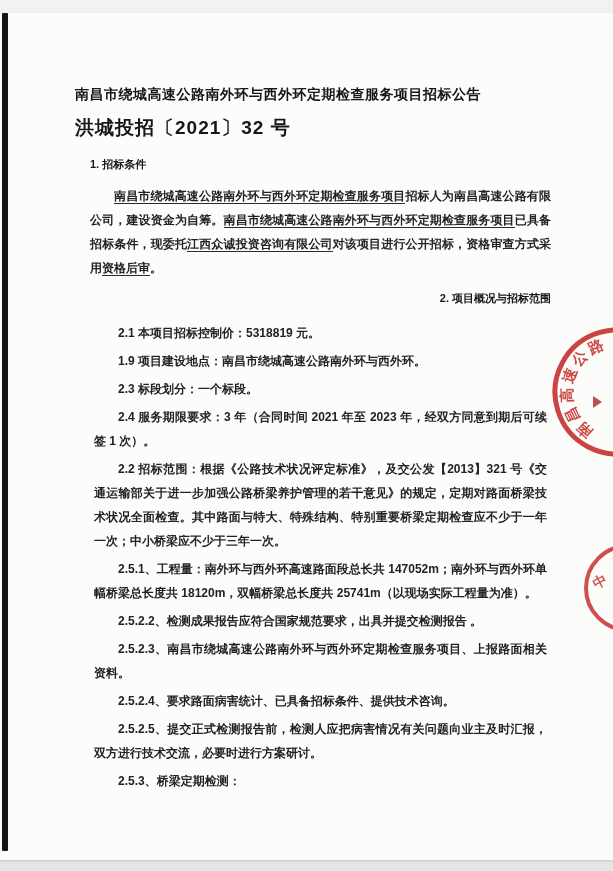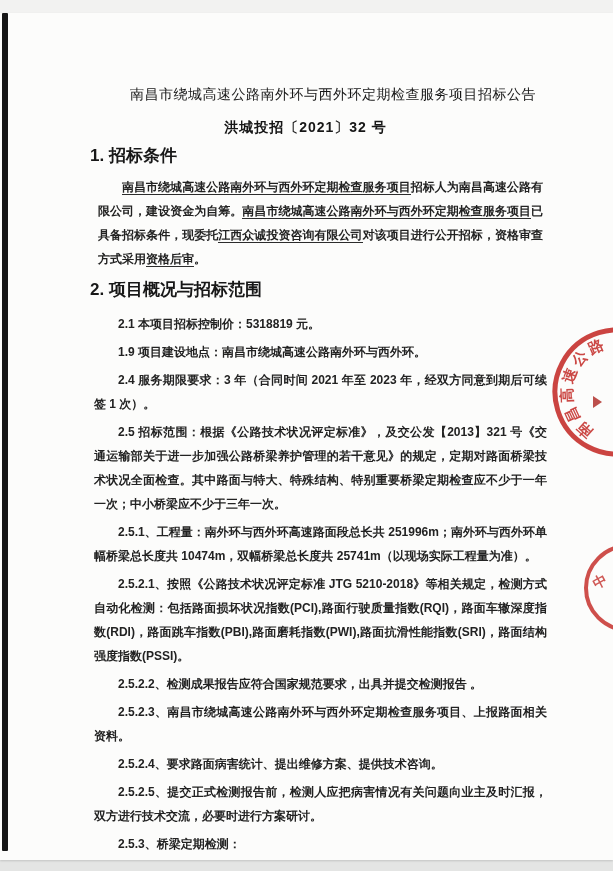--- a/index.html
+++ b/index.html
@@ -19,34 +19,34 @@
   }
   .spine {
     position:absolute; left:2px; top:0; width:6px; height:838px;
     background:#161616; border-radius:1px;
   }
   .content {
     position:relative; padding:71px 62px 0 90px; color:#1e1e1e;
   }
   .center-block { transform:translateX(-15px); }
   h1.doc-title {
-    margin:0; font-size:14px; line-height:21px; font-weight:400;
-    text-align:right; color:#161616; letter-spacing:.5px;
+    margin:0; font-size:14px; line-height:21px; font-weight:700;
+    text-align:left; color:#161616; letter-spacing:.5px;
   }
   .doc-number {
-    margin:12px 0 0; font-size:14px; line-height:21px; font-weight:700;
-    text-align:center; color:#161616; letter-spacing:1px;
+    margin:12px 0 0; font-size:19px; line-height:21px; font-weight:700;
+    text-align:left; color:#161616; letter-spacing:1px;
   }
   h2.sec-heading {
-    margin:8px 0 0; font-size:17px; line-height:19px; font-weight:700;
+    margin:17px 0 0; font-size:11px; line-height:19px; font-weight:700;
     color:#181818;
   }
-  h2.sec-heading.second { margin-top:9px; }
+  h2.sec-heading.second { margin-top:9px;text-align:right; }
   p.body-para {
-    margin:10px 8px 0; font-size:12px; line-height:24px; font-weight:600;
+    margin:10px 0 0; font-size:12px; line-height:24px; font-weight:600;
     text-align:justify; text-indent:24px; color:#222;
   }
   .items { margin-top:13px; }
   .items p.body-para { margin:4px; }
   .u { border-bottom:1.2px solid #2c2c2c; }
   .stamp-svg { position:absolute; overflow:visible; pointer-events:none; }
   #stamp1 { left:538px; top:299px; width:160px; height:170px; }
   #stamp2 { left:578px; top:512px; width:120px; height:110px; }
   .stamp-ring { fill:none; stroke:#c5302c; stroke-width:5; opacity:.9; }
   .stamp-ring.thin { stroke-width:4; opacity:.85; }
@@ -76,27 +76,27 @@
 
     <h2 class="sec-heading">1. 招标条件</h2>
 
     <p class="body-para"><span class="u">南昌市绕城高速公路南外环与西外环定期检查服务项目</span><span>招标人为南昌高速公路有限公司，建设资金为自筹。</span><span class="u">南昌市绕城高速公路南外环与西外环定期检查服务项目</span><span>已具备招标条件，现委托</span><span class="u">江西众诚投资咨询有限公司</span><span>对该项目进行公开招标，资格审查方式采用</span><span class="u">资格后审</span><span>。</span></p>
 
     <h2 class="sec-heading second">2. 项目概况与招标范围</h2>
 
     <div class="items">
       <p class="body-para">2.1 本项目招标控制价：5318819 元。</p>
       <p class="body-para">1.9 项目建设地点：南昌市绕城高速公路南外环与西外环。</p>
+      <p class="body-para">2.3 标段划分：一个标段。</p>
       <p class="body-para">2.4 服务期限要求：3 年（合同时间 2021 年至 2023 年，经双方同意到期后可续签 1 次）。</p>
-      <p class="body-para">2.5 招标范围：根据《公路技术状况评定标准》，及交公发【2013】321 号《交通运输部关于进一步加强公路桥梁养护管理的若干意见》的规定，定期对路面桥梁技术状况全面检查。其中路面与特大、特殊结构、特别重要桥梁定期检查应不少于一年一次；中小桥梁应不少于三年一次。</p>
-      <p class="body-para">2.5.1、工程量：南外环与西外环高速路面段总长共 251996m；南外环与西外环单幅桥梁总长度共 10474m，双幅桥梁总长度共 25741m（以现场实际工程量为准）。</p>
-      <p class="body-para">2.5.2.1、按照《公路技术状况评定标准 JTG 5210-2018》等相关规定，检测方式自动化检测：包括路面损坏状况指数(PCI),路面行驶质量指数(RQI)，路面车辙深度指数(RDI)，路面跳车指数(PBI),路面磨耗指数(PWI),路面抗滑性能指数(SRI)，路面结构强度指数(PSSI)。</p>
+      <p class="body-para">2.2 招标范围：根据《公路技术状况评定标准》，及交公发【2013】321 号《交通运输部关于进一步加强公路桥梁养护管理的若干意见》的规定，定期对路面桥梁技术状况全面检查。其中路面与特大、特殊结构、特别重要桥梁定期检查应不少于一年一次；中小桥梁应不少于三年一次。</p>
+      <p class="body-para">2.5.1、工程量：南外环与西外环高速路面段总长共 147052m；南外环与西外环单幅桥梁总长度共 18120m，双幅桥梁总长度共 25741m（以现场实际工程量为准）。</p>
       <p class="body-para">2.5.2.2、检测成果报告应符合国家规范要求，出具并提交检测报告 。</p>
       <p class="body-para">2.5.2.3、南昌市绕城高速公路南外环与西外环定期检查服务项目、上报路面相关资料。</p>
-      <p class="body-para">2.5.2.4、要求路面病害统计、提出维修方案、提供技术咨询。</p>
+      <p class="body-para">2.5.2.4、要求路面病害统计、已具备招标条件、提供技术咨询。</p>
       <p class="body-para">2.5.2.5、提交正式检测报告前，检测人应把病害情况有关问题向业主及时汇报，双方进行技术交流，必要时进行方案研讨。</p>
       <p class="body-para">2.5.3、桥梁定期检测：</p>
 
     </div>
   </div>
 
   <svg id="stamp1" class="stamp-svg" xmlns="http://www.w3.org/2000/svg">
     <g transform="rotate(28 79 80)">
       <circle class="stamp-ring" cx="79" cy="80" r="62"></circle>
       <path id="seal-arc-1" d="M 79 125 A 45 45 0 0 1 79 35" fill="none"></path>

